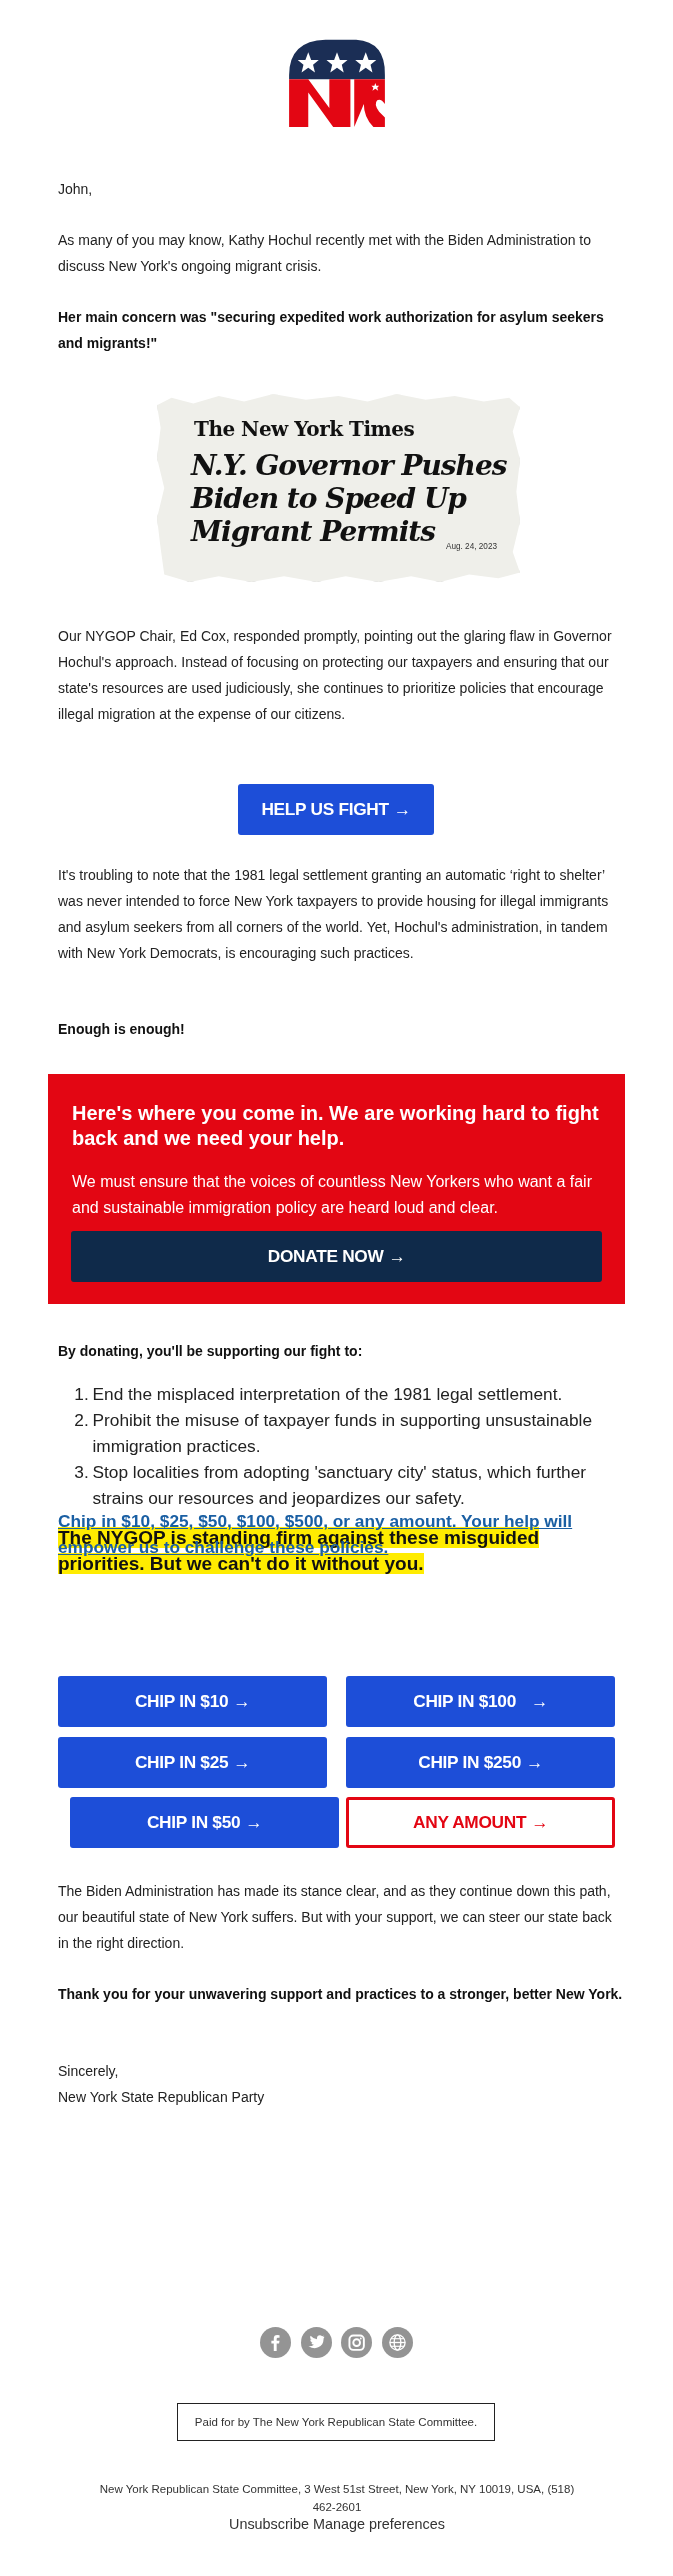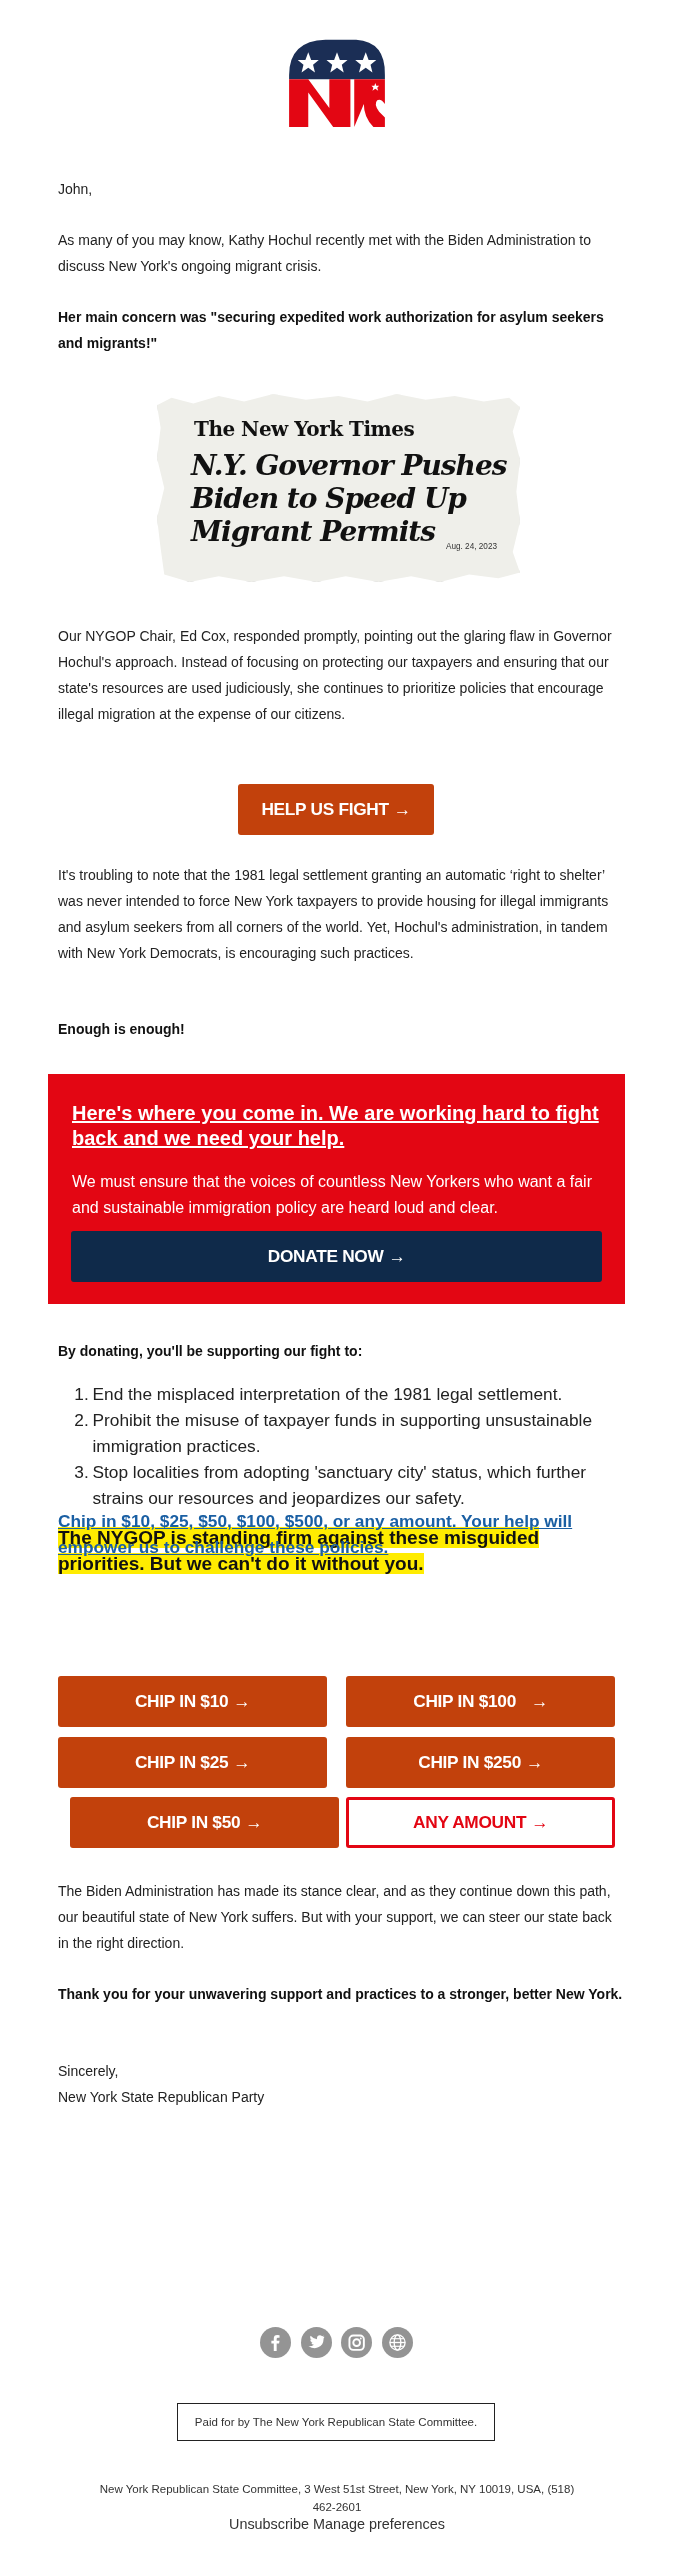--- a/index.html
+++ b/index.html
@@ -36,36 +36,36 @@
     position: absolute; left: 34px; top: 55px; width: 327px;
     font-family: "DejaVu Serif", serif; font-weight: bold; font-style: italic;
     font-size: 28px; line-height: 33px; color: #111; letter-spacing: -1px;
   }
   #clip-date {
     position: absolute; left: 289px; top: 148px;
     font-size: 8.2px; color: #333;
   }
 
   .btn-red {
-    position: absolute; background: #c2410c; color: #fff;
+    position: absolute; background: #1d4ed8; color: #fff;
     font-weight: bold; font-size: 17.3px; text-align: center;
     border-radius: 2.9px; display: flex; align-items: center; justify-content: center;
     cursor: pointer; letter-spacing: -0.3px;
   }
   .arrow { margin-left: 4.8px; font-weight: normal; }
 
   #help-btn { left: 238px; top: 784px; width: 196px; height: 51px; }
 
   #cta-box {
     left: 48px; top: 1074px; width: 577px; height: 230px;
     background: #e30613;
   }
   #cta-title {
     position: absolute; left: 24px; top: 27px; width: 538px;
-    color: #fff; font-weight: bold; font-size: 20px; line-height: 25px; text-decoration: underline;
+    color: #fff; font-weight: bold; font-size: 20px; line-height: 25px;
   }
   #cta-body {
     position: absolute; left: 24px; top: 95px; width: 538px;
     color: #fff; font-size: 16px; line-height: 26px;
   }
   #donate-btn {
     position: absolute; left: 23px; top: 157px; width: 531px; height: 51px;
     background: #0f2a4a; color: #fff; font-weight: bold; font-size: 17.3px;
     border-radius: 2.9px; display: flex; align-items: center; justify-content: center;
     letter-spacing: -0.3px; cursor: pointer;

